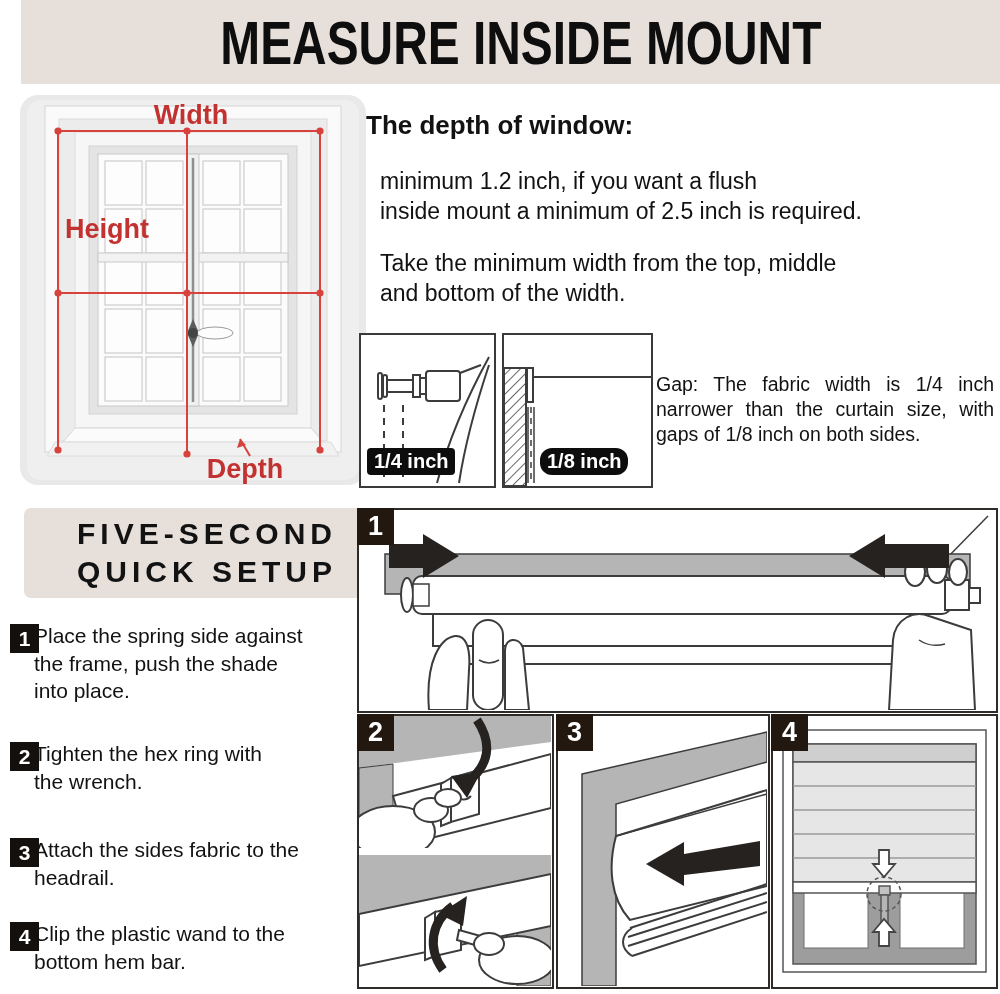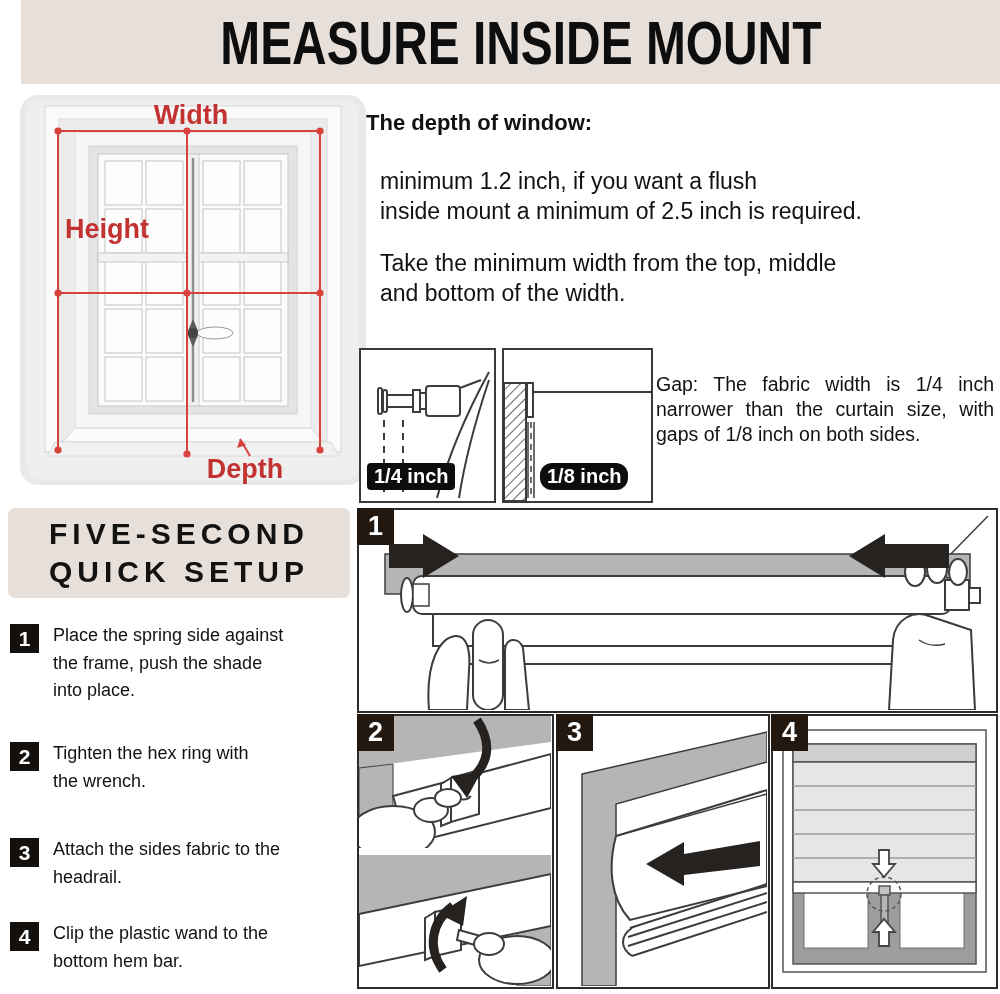--- a/index.html
+++ b/index.html
@@ -20,43 +20,43 @@
   
   .header{position:absolute;left:0;top:0;width:1000px;height:84px;background:var(--header-bg);
           display:flex;align-items:center;justify-content:center;margin-left:21px;}
   .header .title{font-size:57px;font-weight:700;letter-spacing:0px;color:#0e0e0e;
           transform:scaleX(.84) scaleY(1.08);transform-origin:center;white-space:nowrap;}
 
   
   .window-fig{position:absolute;left:19px;top:94px;width:348px;height:392px;}
 
   
-  .depth-head{position:absolute;left:366px;top:110px;width:620px;font-size:22px;font-weight:700;}
+  .depth-head{position:absolute;left:366px;top:110px;width:620px;font-size:26px;font-weight:700;}
   .depth-p1{position:absolute;left:380px;top:166px;width:630px;font-size:23px;line-height:30px;}
   .depth-p2{position:absolute;left:380px;top:248px;width:630px;font-size:23px;line-height:30px;}
 
   
-  .diag{position:absolute;top:348px;height:155px;background:#fff;border:2px solid #3a3a3a;box-sizing:border-box;}
+  .diag{position:absolute;top:333px;height:155px;background:#fff;border:2px solid #3a3a3a;box-sizing:border-box;}
   .diag-1{left:359px;width:137px;}
   .diag-2{left:502px;width:151px;}
   .chip{position:absolute;background:#0d0d0d;color:#fff;font-weight:700;font-size:20px;
         padding:0 7px;line-height:27px;border-radius:4px;letter-spacing:0px;}
   .gap-note{position:absolute;left:656px;top:372px;width:338px;font-size:19.5px;line-height:25px;
         text-align:justify;}
 
   
-  .setup-box{position:absolute;left:8px;top:508px;width:342px;height:90px;background:var(--header-bg);
-        border-radius:7px;display:flex;align-items:center;justify-content:center;text-align:center;}
+  .setup-box{position:absolute;left:24px;top:508px;width:342px;height:90px;background:var(--header-bg);
+        border-radius:7px;display:flex;align-items:center;justify-content:center;text-align:center;padding-left:12px;}
   .setup-box .h{font-size:30px;font-weight:700;letter-spacing:5px;line-height:38px;}
 
   
   .step{position:absolute;left:10px;width:342px;}
   .step-badge{position:absolute;left:0;top:2px;width:29px;height:29px;background:#13100e;color:#fff;
         display:flex;align-items:center;justify-content:center;font-size:21px;font-weight:700;}
-  .step-text{margin-left:43px;font-size:18px;line-height:27.5px;}
+  .step-text{margin-left:24px;font-size:21px;line-height:27.5px;}
   .step-1{top:622px;} .step-2{top:740px;} .step-3{top:836px;} .step-4{top:920px;}
 
   
   .panel{position:absolute;background:#fff;border:2.5px solid var(--border-dark);box-sizing:border-box;}
   .panel svg{display:block;}
   .panel-1{left:357px;top:508px;width:641px;height:205px;}
   .panel-2{left:357px;top:714px;width:197px;height:275px;}
   .panel-3{left:556px;top:714px;width:214px;height:275px;}
   .panel-4{left:771px;top:714px;width:227px;height:275px;}
   .panel-badge{position:absolute;left:-2px;top:-2px;width:37px;height:37px;background:var(--badge-bg);

